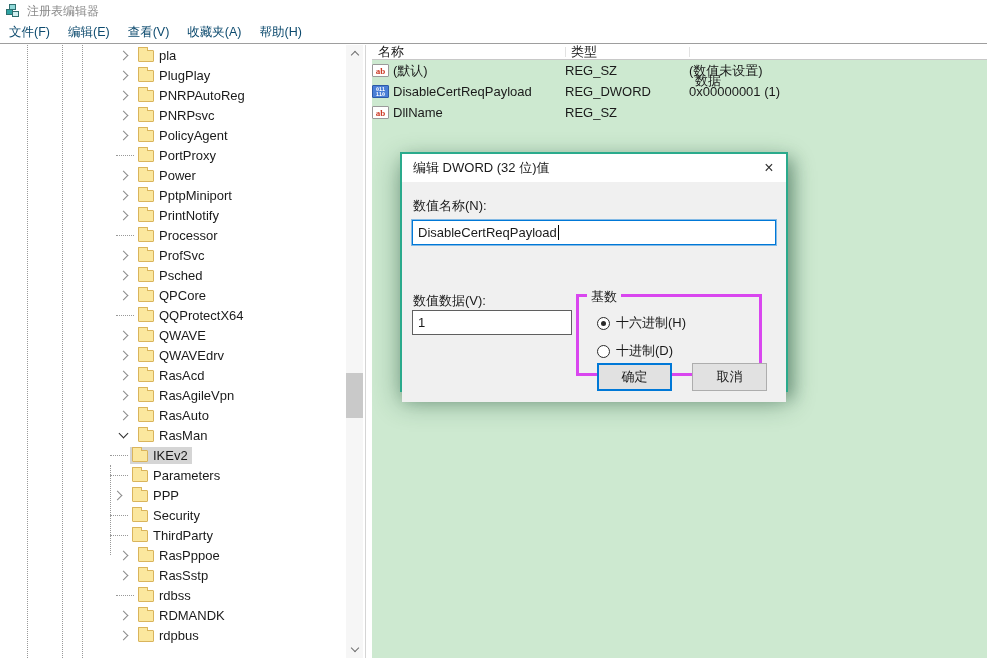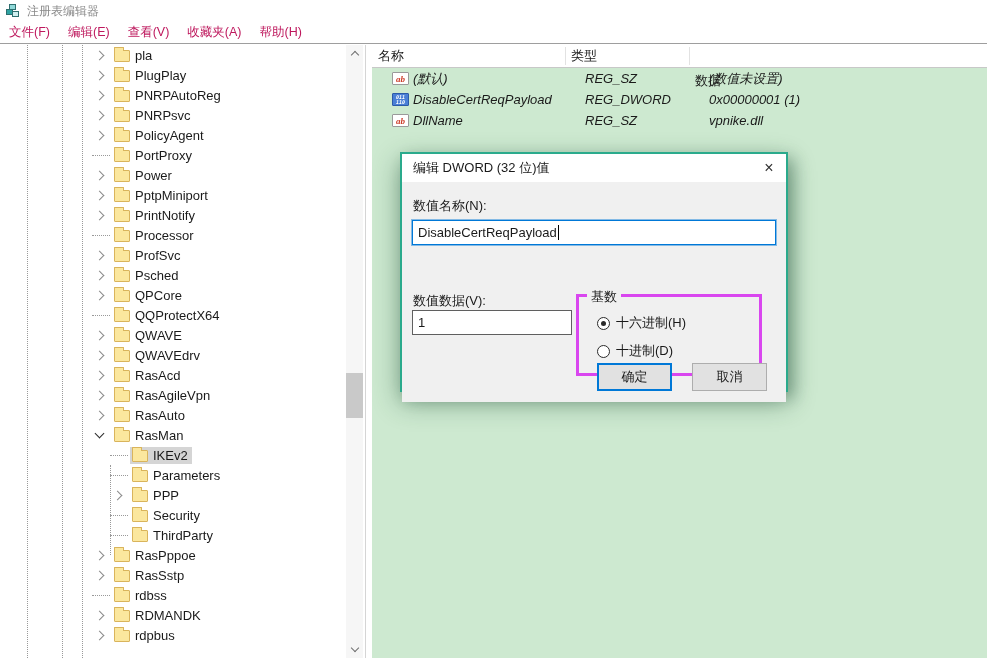--- a/index.html
+++ b/index.html
@@ -9,30 +9,30 @@
 
   
   .titlebar { height: 22px; display: flex; align-items: center; padding-left: 6px; background:#fff; }
   .reg-icon { width: 14px; height: 14px; position: relative; margin-right: 7px; }
   .reg-icon .c1,.reg-icon .c2,.reg-icon .c3 { position:absolute; width:7px; height:6px; border:1px solid #2e6f6f; }
   .reg-icon .c1 { left:3px; top:0; background:#8fd8d8; }
   .reg-icon .c2 { left:0; top:5px; background:#2fa3a3; }
   .reg-icon .c3 { left:6px; top:7px; background:#cfefef; }
   .win-title { font-size: 12px; color: #8a8a8a; }
   .menubar { height: 22px; display:flex; align-items:center; background:#fff; border-bottom:1px solid #9e9e9e; }
-  .menu-item { font-size: 12.5px; padding: 0 9px; height:22px; line-height:21px; color:#be185d; }
+  .menu-item { font-size: 12.5px; padding: 0 9px; height:22px; line-height:21px; color:#0c4a6e; }
 
   
   .tree-pane { position:absolute; left:0; top:45px; width:366px; height:613px; background:#fff; overflow:hidden; border-right:1px solid #d5d5d5; }
   .guide { position:absolute; top:0; bottom:0; width:0; border-left:1px dotted #999; }
   .guide.g1{left:27px;} .guide.g2{left:62px;} .guide.g3{left:82px;}
   .guide.child { top:420px; height:90px; bottom:auto; left:110px; }
   .tree-rows { position:absolute; left:0; top:0; white-space:nowrap; }
   .tree-row { height:20px; display:flex; align-items:center; }
-  .tree-row.lvl0 { padding-left:90px; }
+  .tree-row.lvl0 { padding-left:114px; }
   .tree-row.lvl1 { padding-left:108px; }
   .expander { width:22px; height:20px; display:flex; align-items:center; justify-content:center; flex:none; }
   .chev { width:7px; height:7px; border-right:1.4px solid #8a8a8a; border-bottom:1.4px solid #8a8a8a; transform:rotate(-45deg); margin-left:-3px; }
   .chev.down { transform:rotate(45deg); border-color:#2b2b2b; margin-top:-3px; }
   .dash { width:18px; border-top:1px dotted #999; }
   .row-content { display:flex; align-items:center; padding:1px 4px 1px 2px; }
   .row-content.selected { background:#d5d5d5; }
   .folder { width:16px; height:12px; background:#fbe79e; border:1px solid #d9b45c; border-radius:1px; position:relative; flex:none; margin-top:2px; }
   .folder::before { content:""; position:absolute; left:-1px; top:-4px; width:8px; height:3px; background:#fbe79e; border:1px solid #d9b45c; border-bottom:none; border-radius:1px 1px 0 0; }
   .tree-label { font-size:13px; margin-left:5px; }
@@ -41,27 +41,27 @@
   .vscroll { position:absolute; left:346px; top:45px; width:17px; height:613px; background:#f6f6f6; }
   .vscroll .arrow { position:absolute; left:0; width:17px; height:17px; display:flex; align-items:center; justify-content:center; background:#f6f6f6; }
   .vscroll .arrow.up{ top:0; } .vscroll .arrow.down{ bottom:0; }
   .sb-chev { width:6px; height:6px; border-right:1.3px solid #6f6f6f; border-bottom:1.3px solid #6f6f6f; }
   .sb-chev.up { transform:rotate(-135deg); margin-top:3px; }
   .sb-chev.dn { transform:rotate(45deg); margin-bottom:3px; }
   .vscroll .thumb { position:absolute; left:0; top:328px; width:17px; height:45px; background:#c9c9c9; }
 
   
   .list-pane { position:absolute; left:372px; top:45px; width:615px; height:613px; background:var(--list-bg,#cde9d0); }
-  .list-header { height:23px; background:#fff; border-bottom:1px solid #c8c8c8; display:flex; position:relative; }
+  .list-header { height:15px; background:#fff; border-bottom:1px solid #c8c8c8; display:flex; position:relative; }
   .hcell { font-size:13px; display:flex; align-items:center; padding-left:6px; }
   .hcell.c-name{ width:193px; } .hcell.c-type{ width:124px; } .hcell.c-data{ flex:1;margin-top:36px; }
   .hsep { position:absolute; top:2px; bottom:2px; width:1px; background:#e2e2e2; }
   .hsep.s1{ left:193px; } .hsep.s2{ left:317px; }
   .list-row { height:21px; display:flex; align-items:center; font-size:13px; }
-  .cell { padding-left:20px; overflow:hidden; white-space:nowrap;font-style:italic; }
+  .cell { padding-left:0; overflow:hidden; white-space:nowrap; }
   .cell.c-name{ width:193px; display:flex; align-items:center; }
   .cell.c-type{ width:124px; } .cell.c-data{ flex:1; }
   .vicon { width:17px; height:13px; flex:none; margin-right:4px; border:1px solid #9a9a9a; background:#fff;
            display:flex; align-items:center; justify-content:center; font-weight:bold; border-radius:1px; }
   .vicon.str { color:#cc3a26; font-size:9px; font-family:"Liberation Serif","DejaVu Serif",serif; }
   .vicon.dword { background:#4a7fd6; border-color:#2c5aa8; color:#fff; font-size:5px; line-height:5px;
                  flex-direction:column; font-family:"DejaVu Sans Mono",monospace; }
 
   
   .dialog { position:absolute; left:400px; top:152px; width:388px; height:240px; background:#0ea5e9;
@@ -428,21 +428,20 @@
           </div>
           <div class="cell c-type">REG_DWORD</div>
           <div class="cell c-data">0x00000001 (1)</div>
         </div>
         <div class="list-row">
           <div class="cell c-name">
             <span class="vicon str">ab</span>
             <span>DllName</span>
           </div>
           <div class="cell c-type">REG_SZ</div>
-          <div class="cell c-data">vpnike.dll</div>
         </div>
       </div>
   </div>
 
   <div class="dialog">
     <div class="dialog-titlebar">
       <span class="dialog-title">编辑 DWORD (32 位)值</span>
       <span class="dialog-close">×</span>
     </div>
     <div class="dialog-body">

